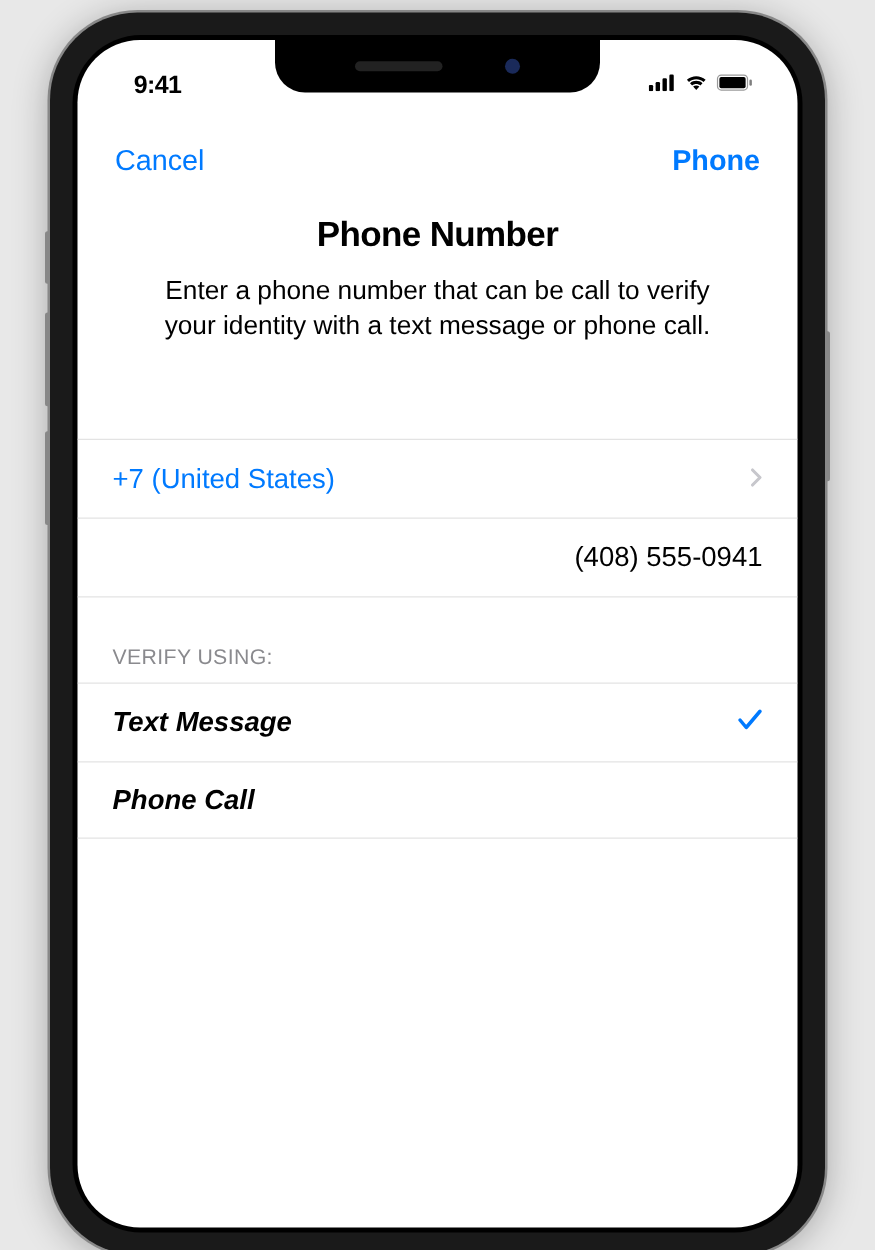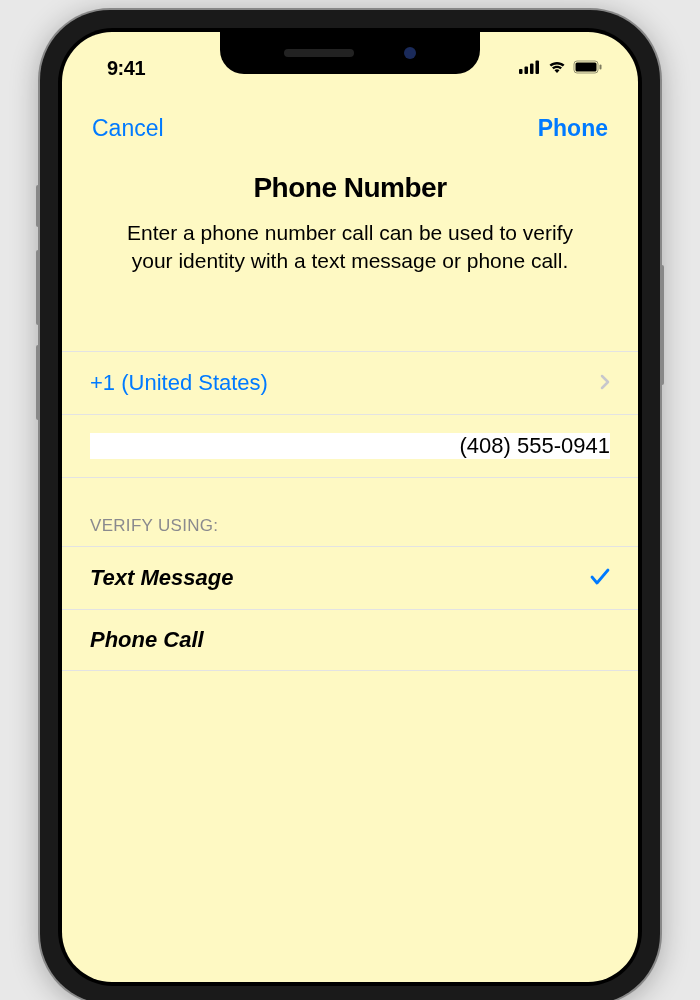--- a/index.html
+++ b/index.html
@@ -28,21 +28,21 @@
       position: relative;
     }
     
     .phone-inner {
       background: #000;
       border-radius: 55px;
       padding: 4px;
     }
     
     .screen {
-      background: #fef9c3;
+      background: #ffffff;
       border-radius: 50px;
       height: 950px;
       position: relative;
       overflow: hidden;
     }
     
     .notch {
       position: absolute;
       top: 0;
       left: 50%;
@@ -278,25 +278,25 @@
           </span>
         </div>
       </div>
 
       <div class="nav-bar">
         <button class="nav-button">Cancel</button>
         <button class="nav-button bold">Phone</button>
       </div>
 
       <h1 class="heading">Phone Number</h1>
-      <p class="subheading">Enter a phone number call can be used to verify your identity with a text message or phone call.</p>
+      <p class="subheading">Enter a phone number that can be call to verify your identity with a text message or phone call.</p>
 
       <div class="list-section">
         <div class="list-row link">
-          <span>+1 (United States)</span>
+          <span>+7 (United States)</span>
           <span class="chevron">
             <svg width="10" height="16" viewBox="0 0 10 16">
               <path d="M2 2 L8 8 L2 14" stroke="#c7c7cc" stroke-width="2.5" fill="none" stroke-linecap="round" stroke-linejoin="round"></path>
             </svg>
           </span>
         </div>
         <div class="list-row">
           <input type="tel" class="phone-input" value="(408) 555-0941" style="">
         </div>
       </div>

